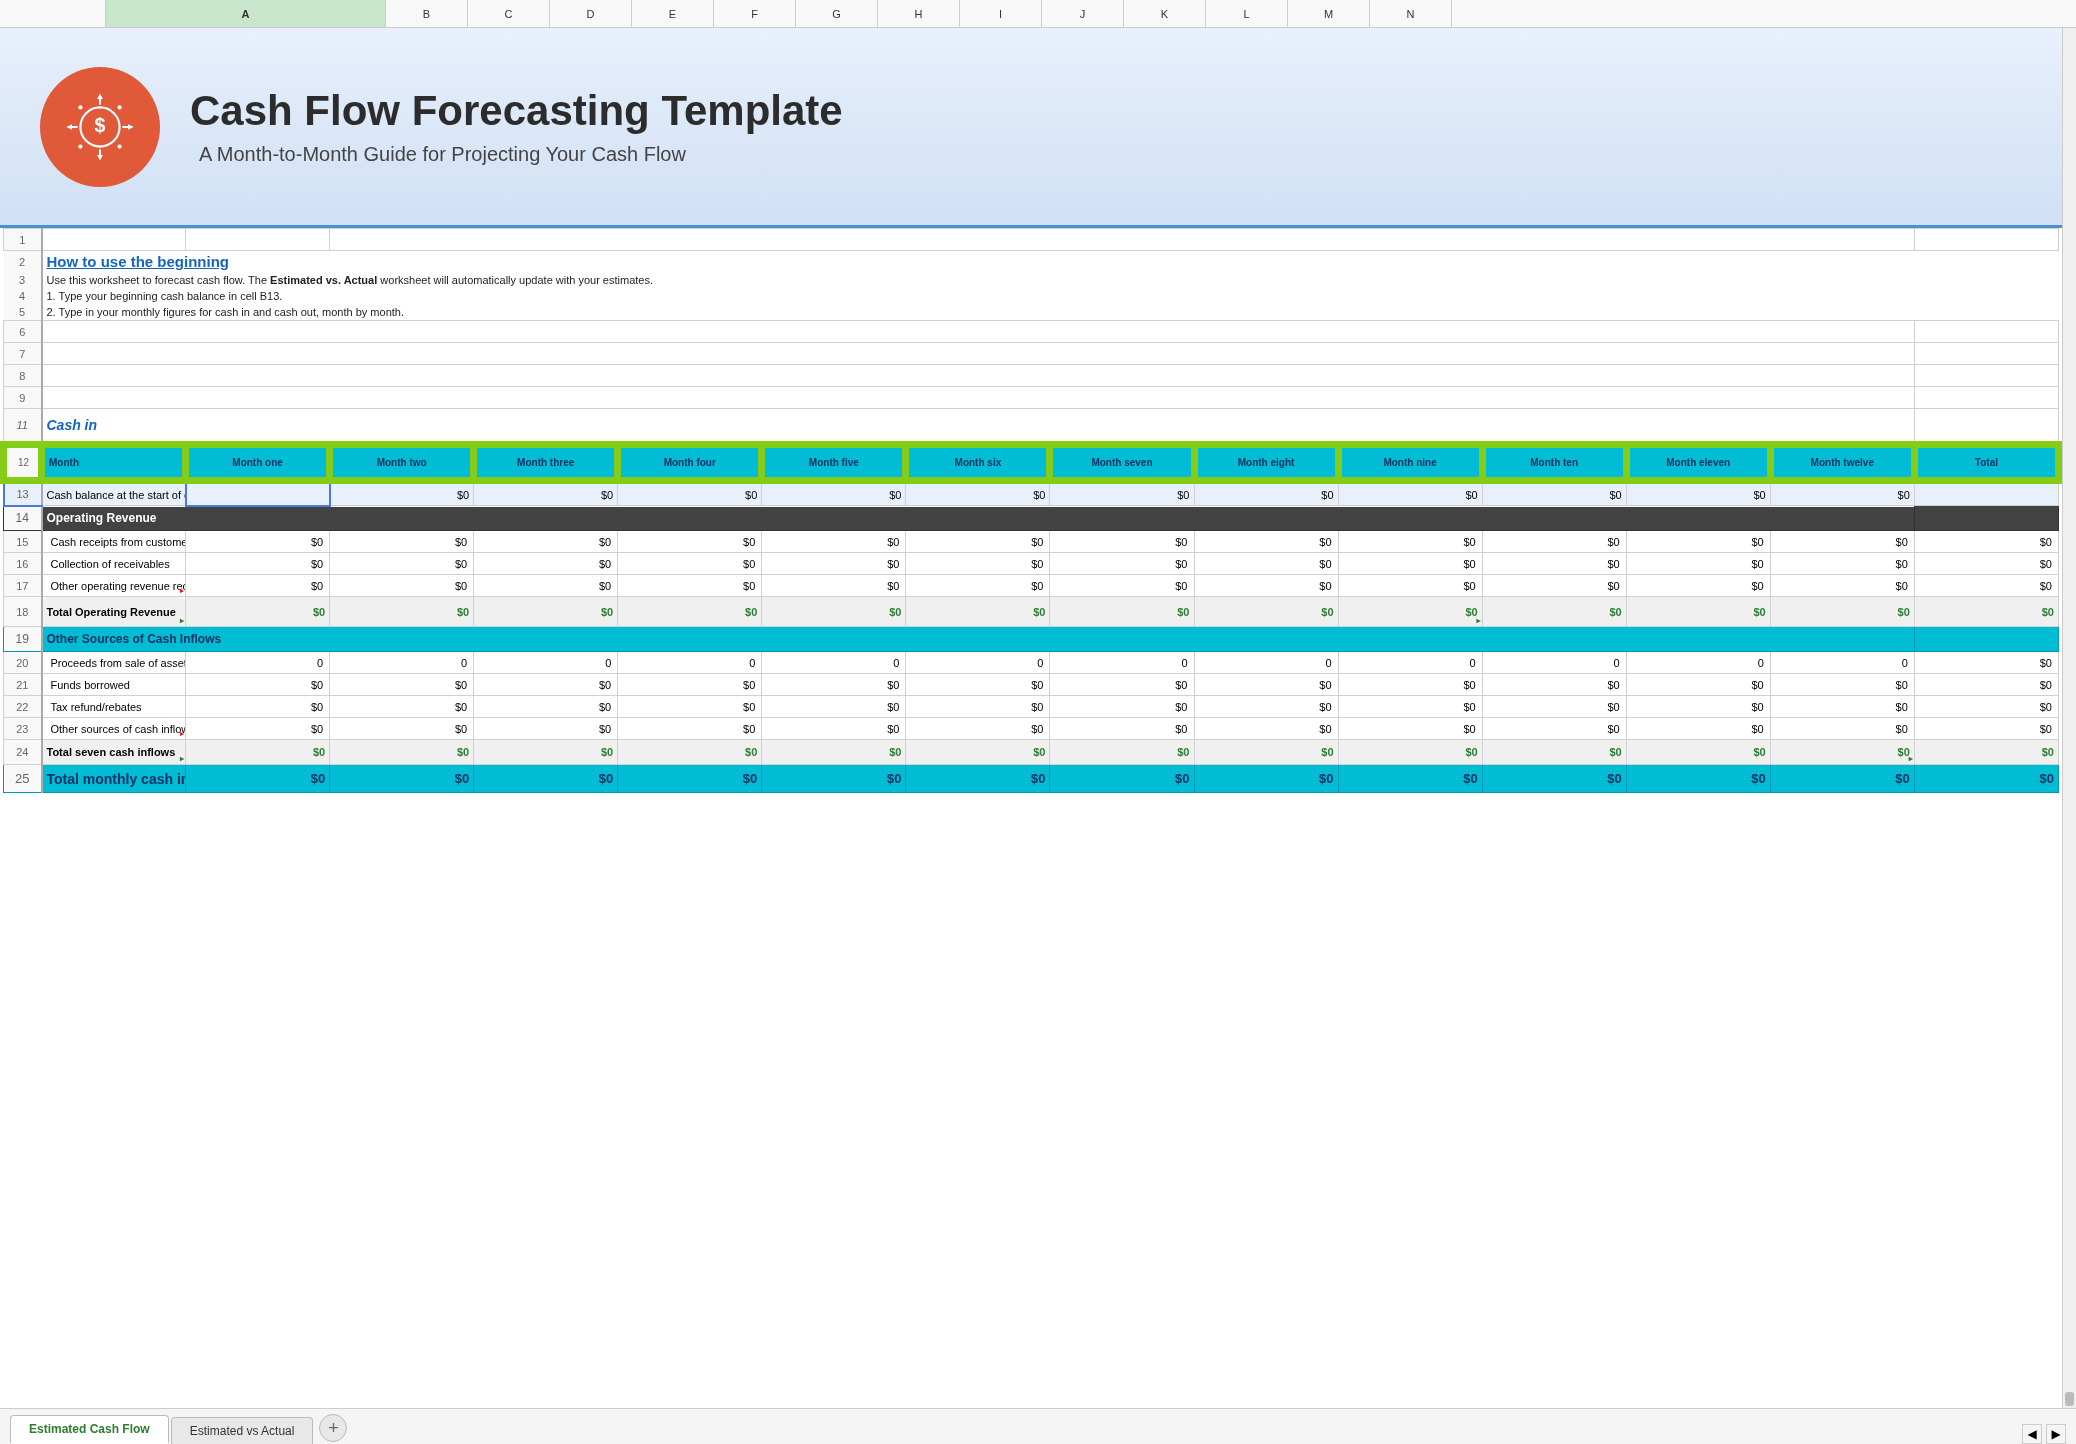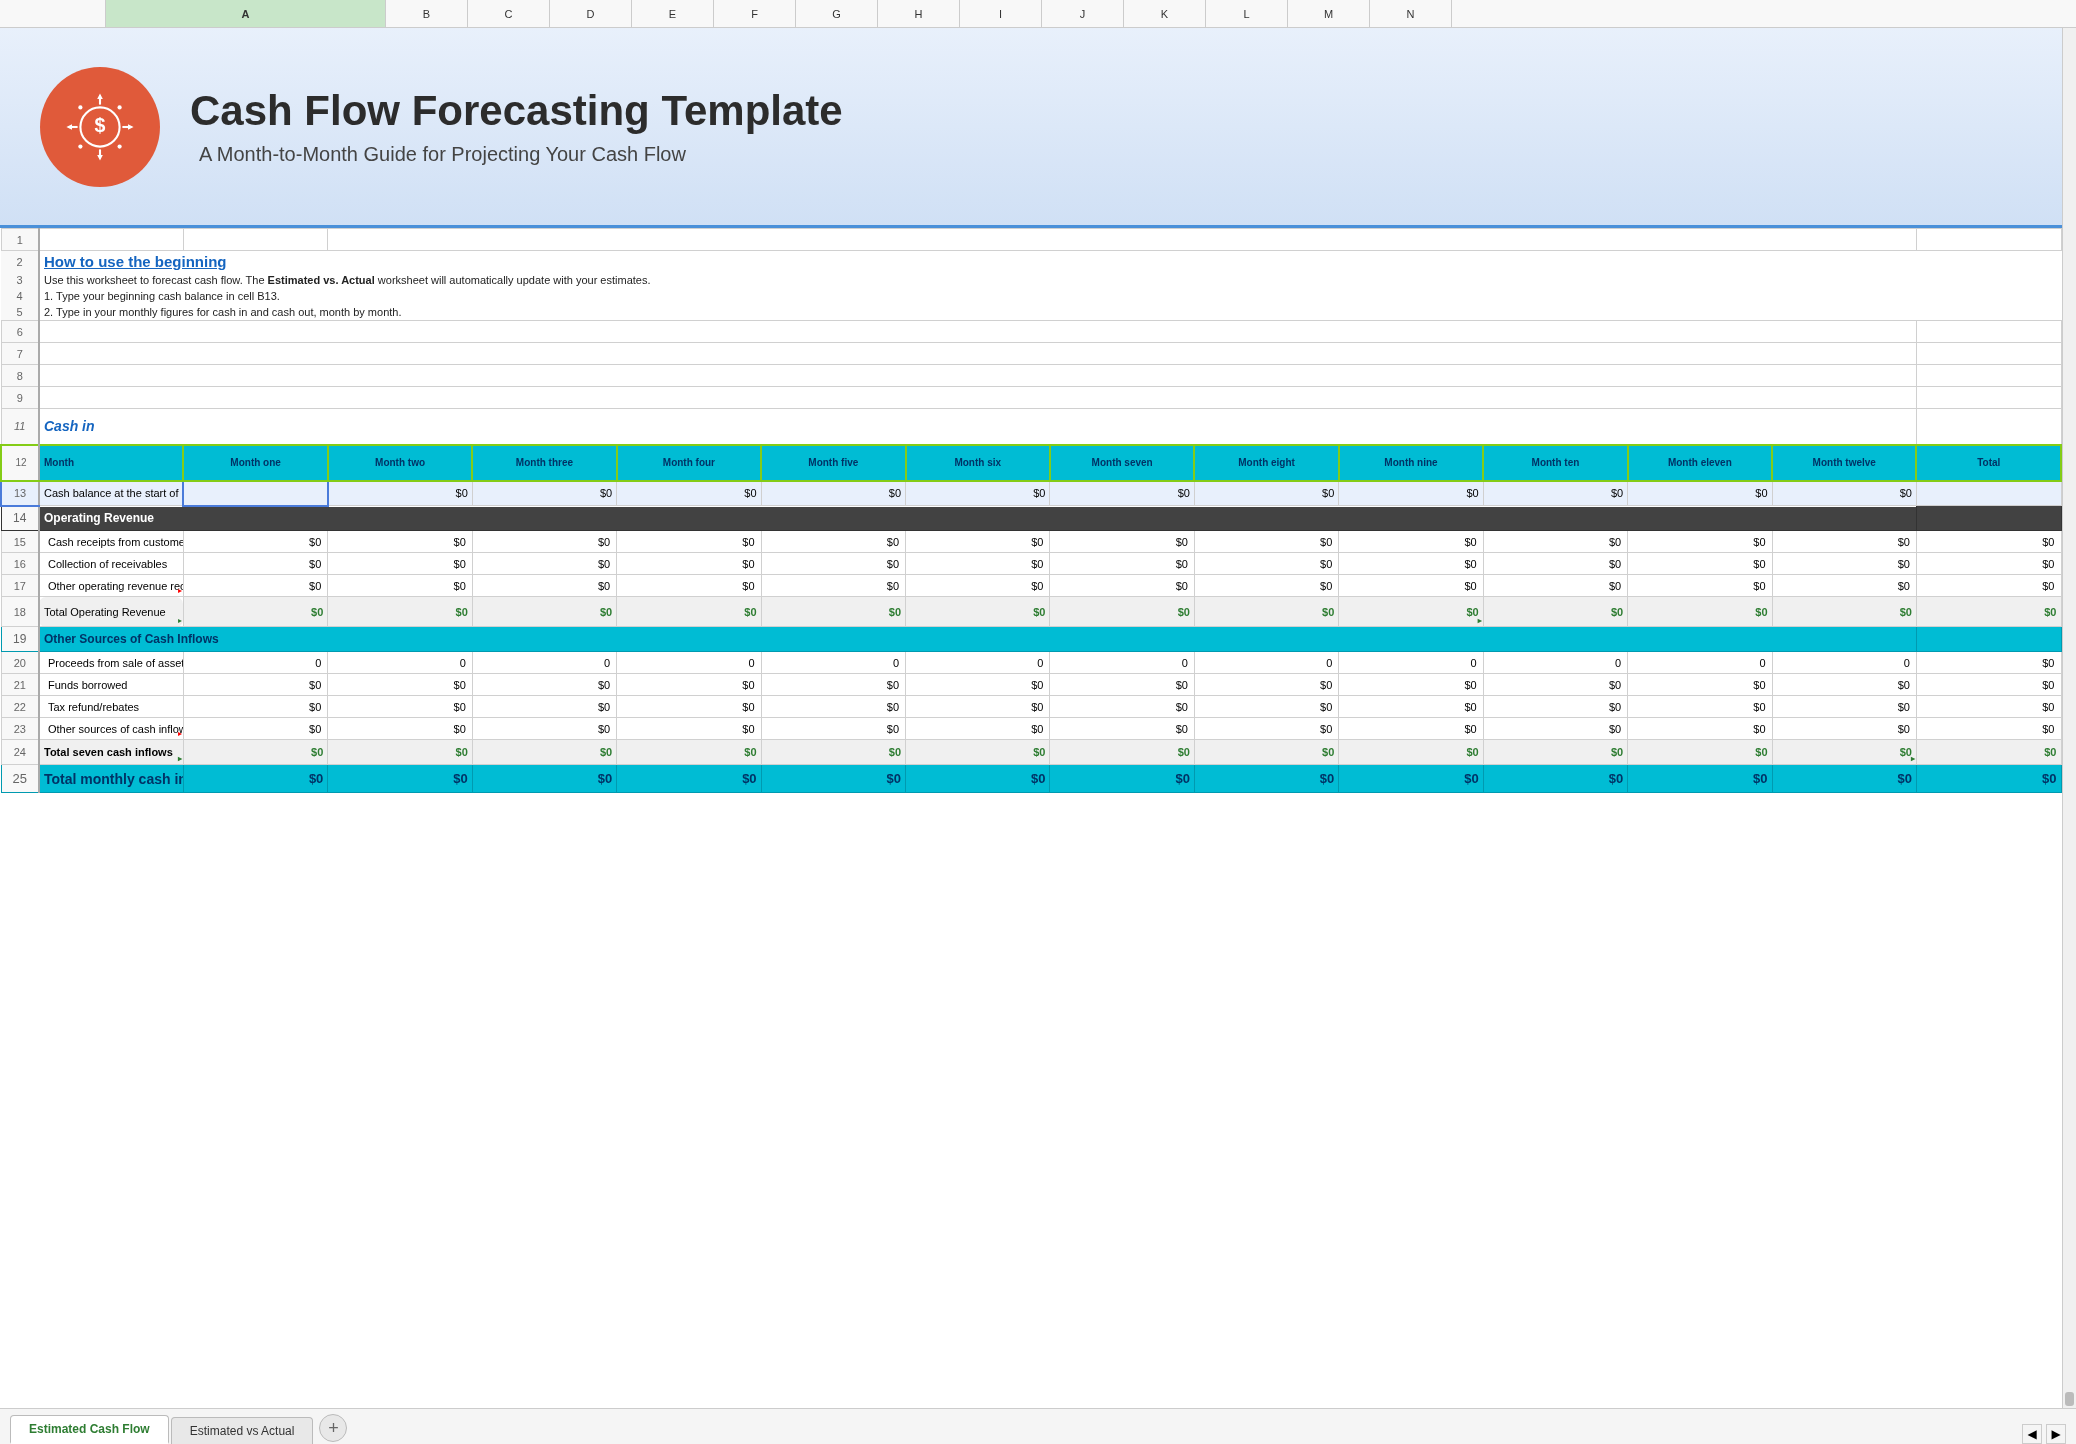--- a/index.html
+++ b/index.html
@@ -121,21 +121,21 @@
       border: none;
       border-bottom: 2px solid #555;
       padding: 8px 4px 4px;
     }
     .row-month-header td {
       background: #00bcd4;
       color: #003366;
       font-weight: bold;
       font-size: 10px;
       text-align: center;
-      border: 2px solid #84cc16;
+      border: 7px solid #84cc16;
       padding: 2px;
       line-height: 1.2;
     }
     .row-month-header td:first-child {
       text-align: left;
       padding-left: 4px;
     }
     .row-operating-header td {
       background: #424242;
       color: white;
@@ -482,21 +482,21 @@
           <td class="num-cell">$0</td>
           <td class="num-cell">$0</td>
           <td class="num-cell">$0</td>
           <td class="num-cell">$0</td>
           <td class="num-cell">$0</td>
           <td class="num-cell">$0</td>
         </tr>
 
         <tr style="height:30px; background:#f0f0f0;">
           <td class="rn">18</td>
-          <td class="label-cell has-indicator ind-green" style="font-weight:normal; padding-left:4px;border-radius:7px;">Total Operating Revenue</td>
+          <td class="label-cell has-indicator ind-green" style="font-weight:bold; padding-left:4px;border-radius:7px;">Total Operating Revenue</td>
           <td class="num-cell" style="font-weight:bold; color:#2e7d32;">$0</td>
           <td class="num-cell" style="font-weight:bold; color:#2e7d32;">$0</td>
           <td class="num-cell" style="font-weight:bold; color:#2e7d32;">$0</td>
           <td class="num-cell" style="font-weight:bold; color:#2e7d32;">$0</td>
           <td class="num-cell" style="font-weight:bold; color:#2e7d32;">$0</td>
           <td class="num-cell" style="font-weight:bold; color:#2e7d32;">$0</td>
           <td class="num-cell" style="font-weight:bold; color:#2e7d32;">$0</td>
           <td class="num-cell" style="font-weight:bold; color:#2e7d32;">$0</td>
           <td class="num-cell has-indicator ind-green" style="font-weight:bold; color:#2e7d32;">$0</td>
           <td class="num-cell" style="font-weight:bold; color:#2e7d32;">$0</td>

